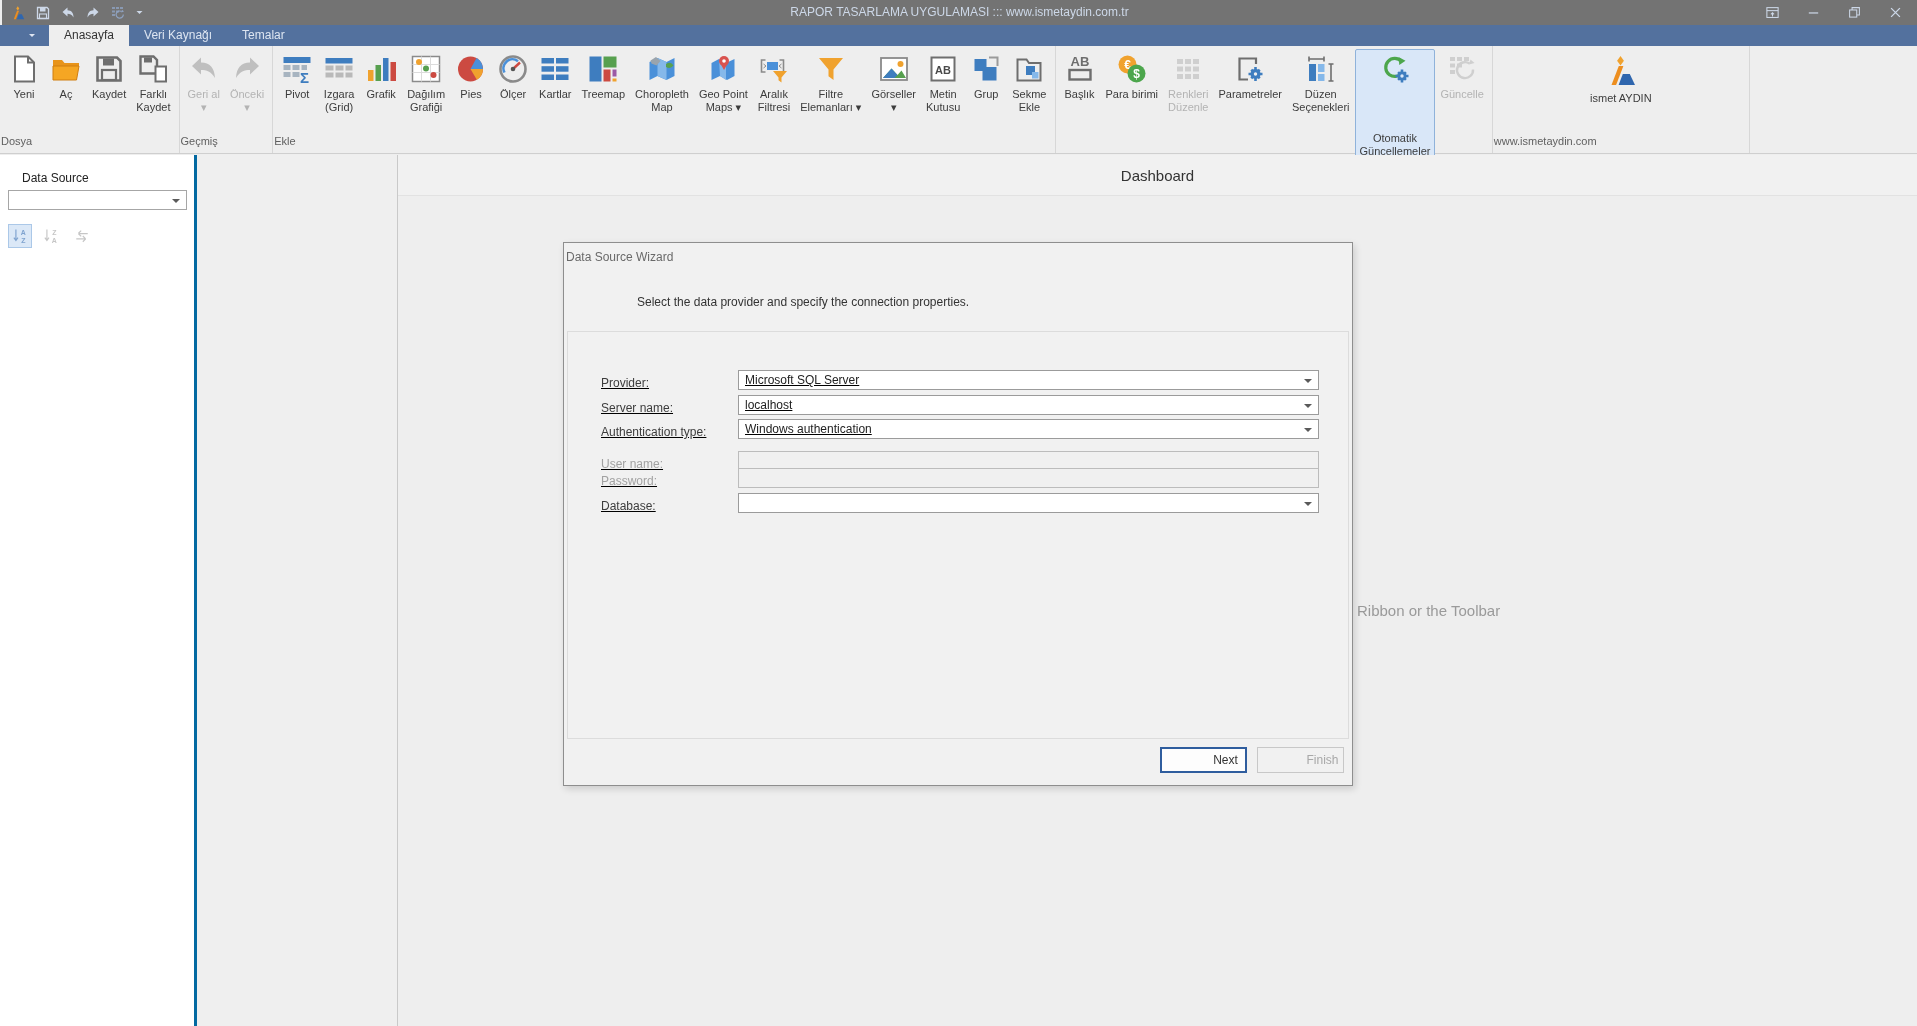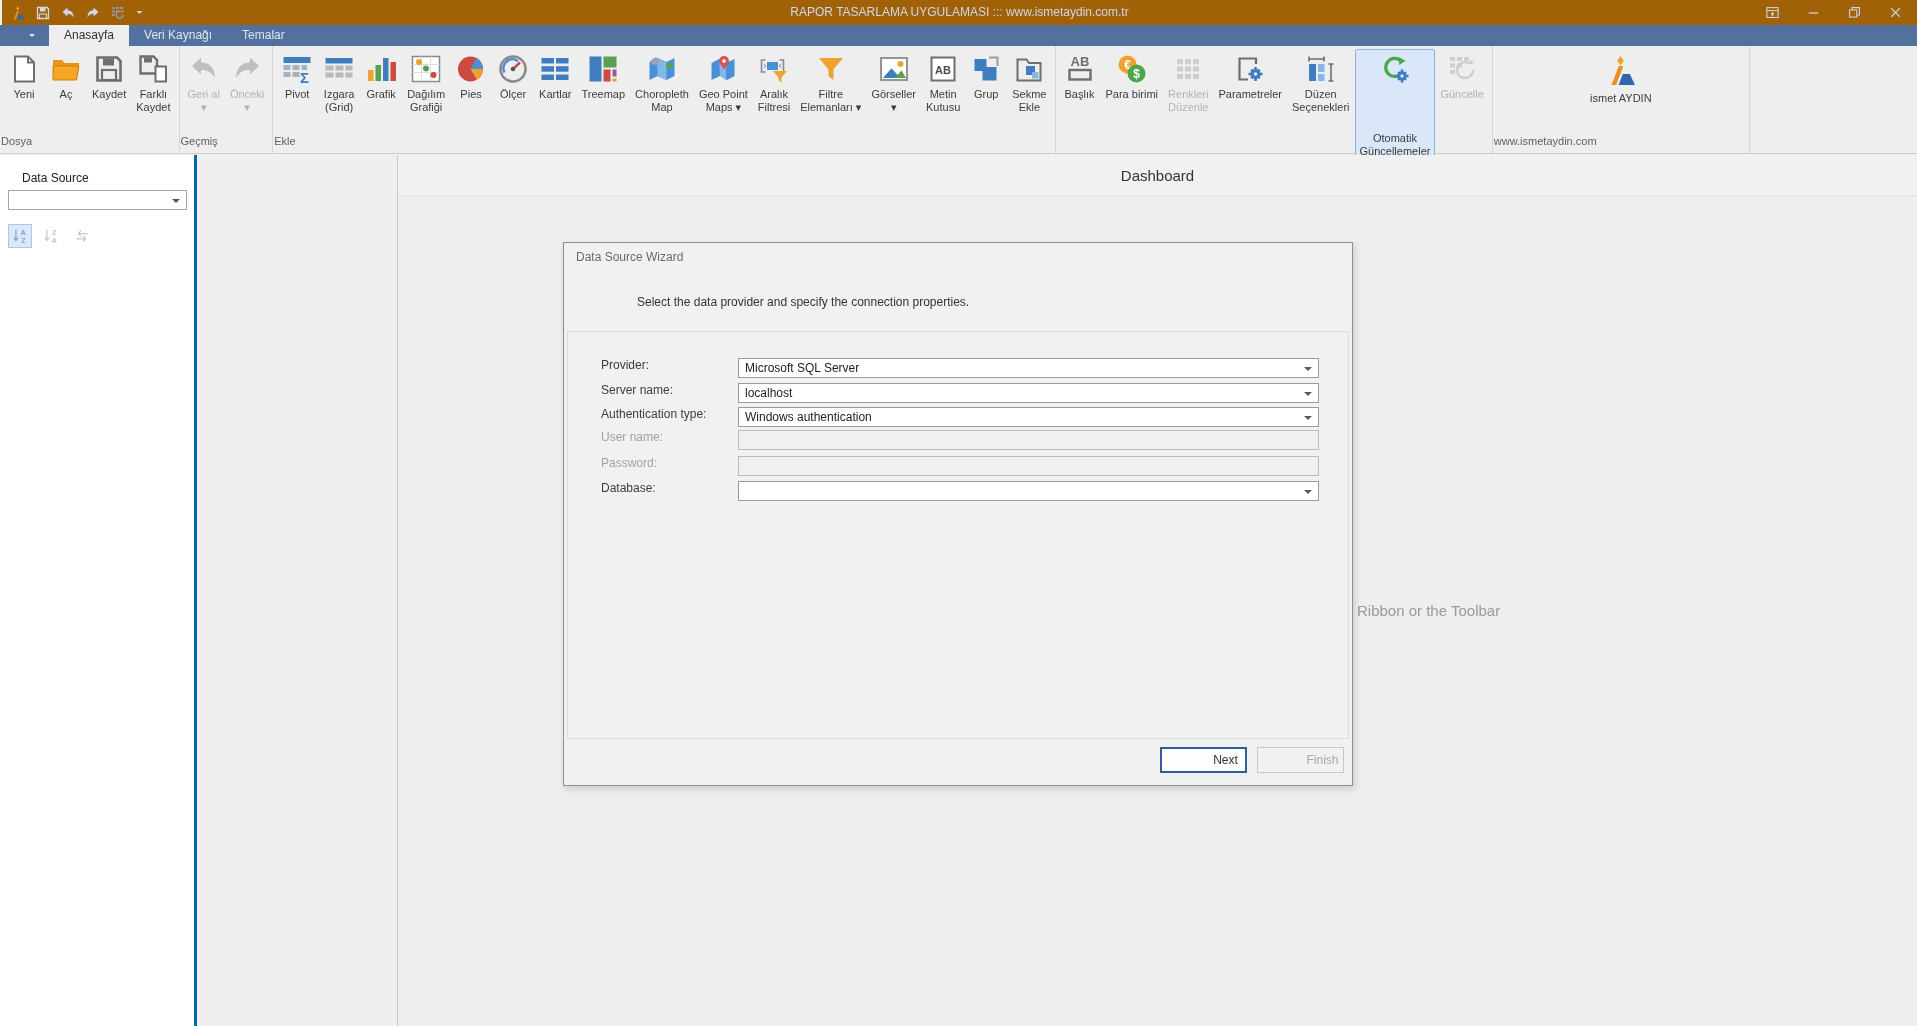--- a/index.html
+++ b/index.html
@@ -5,21 +5,21 @@
   * { box-sizing: border-box; margin: 0; padding: 0; }
   html,body { background:#c7c7c7; }
   #app {
     position: relative; width: 1917px; height: 1026px; overflow: hidden;
     font-family: "Liberation Sans", sans-serif; background:#eeeeee;
     -webkit-font-smoothing: antialiased;
   }
   svg { display:block; width:100%; height:100%; }
 
   
-  .titlebar { position:absolute; left:2px; top:0; right:0; height:25px; background:#a16207; }
+  .titlebar { position:absolute; left:2px; top:0; right:0; height:25px; background:#737373; }
   .qat { position:absolute; left:8px; top:0; height:25px; display:flex; align-items:center; gap:9px; }
   .qat .icn { width:16px; height:16px; }
   .qat .icn.caret { width:9px; height:9px; }
   .title-text { position:absolute; left:0; right:0; top:0; height:25px; line-height:25px;
     text-align:center; font-size:12px; color:#cdd8e8; }
   .wincontrols { position:absolute; right:14px; top:0; height:25px; display:flex; align-items:center; gap:26px; }
   .wincontrols .icn { width:15px; height:15px; }
 
   
   .tabrow { position:absolute; left:0; top:25px; right:0; height:21px; background:#53719e; display:flex; align-items:flex-end; }
@@ -60,26 +60,26 @@
     border-right:1px solid #c9c9c9; }
   .canvas { position:absolute; left:398px; top:155px; right:0; bottom:0; background:#eeeeee; }
   .canvas-title { position:relative; height:41px; background:#f1f1f1; border-bottom:1px solid #e2e2e2;
     display:flex; align-items:center; justify-content:center; font-size:15px; color:#333; }
   .export-btn { position:absolute; right:13px; top:11px; width:19px; height:19px; }
   .watermark { position:absolute; left:1357px; top:602px; font-size:15px; color:#9a9a9a; z-index:1; }
 
   
   .dialog { position:absolute; left:563px; top:242px; width:790px; height:544px; background:#f1f1f1;
     border:1px solid #8e8e8e; box-shadow:2px 3px 7px rgba(0,0,0,.14); z-index:5; }
-  .dlg-title { position:absolute; left:12px; top:7px; font-size:12px; color:#696969; }
+  .dlg-title { position:absolute; left:2px; top:7px; font-size:12px; color:#696969; }
   .dlg-close { position:absolute; right:11px; top:7px; width:13px; height:13px; }
   .dlg-back { position:absolute; left:20px; top:41px; width:35px; height:35px; }
   .dlg-desc { position:absolute; left:73px; top:52px; font-size:12px; color:#333; }
   .dlg-frame { position:absolute; left:3px; right:3px; top:88px; bottom:46px; border:1px solid #dcdcdc; }
-  .frow { position:absolute; left:37px; height:32px; display:flex; align-items:flex-start; }
+  .frow { position:absolute; left:37px; height:32px; display:flex; align-items:flex-end;text-decoration:underline; }
   .frow .flabel { width:137px; font-size:12px; color:#3d3d3d; }
   .frow.disabled .flabel { color:#a2a2a2; }
   .frow .ctrl { position:relative; width:581px; height:20px; border:1px solid #9b9b9b; background:#fff;
     font-size:12px; color:#222; padding:0 18px 0 6px; display:flex; align-items:center; white-space:nowrap; overflow:hidden; }
   .frow.disabled .ctrl { background:#f0f0f0; border-color:#bcbcbc; }
   .dlg-footer { position:absolute; right:8px; bottom:12px; display:flex; gap:10px; }
   .btn { width:87px; height:26px; display:flex; align-items:center; justify-content:center;
     font-size:12px; color:#333; background:#f6f6f6; border:1px solid #b5b5b5;padding-left:44px; }
   .btn.primary { border:2px solid #2f5d9e; background:#fdfdfd; }
   .btn.disabled { color:#a8a8a8; background:#f1f1f1; border-color:#c8c8c8; }
@@ -624,21 +624,21 @@
        <span class="combo-arrow"></span>
      </span>
    </div>
         <div class="frow " style="top:164.2px">
      <span class="flabel">Authentication type:</span>
      <span class="ctrl">
        <span>Windows authentication</span>
        <span class="combo-arrow"></span>
      </span>
    </div>
-        <div class="frow disabled" style="top:187px">
+        <div class="frow disabled" style="top:196px">
      <span class="flabel">User name:</span>
      <span class="ctrl">
        <span></span>
 
      </span>
    </div>
         <div class="frow disabled" style="top:213.4px">
      <span class="flabel">Password:</span>
      <span class="ctrl">
        <span></span>

